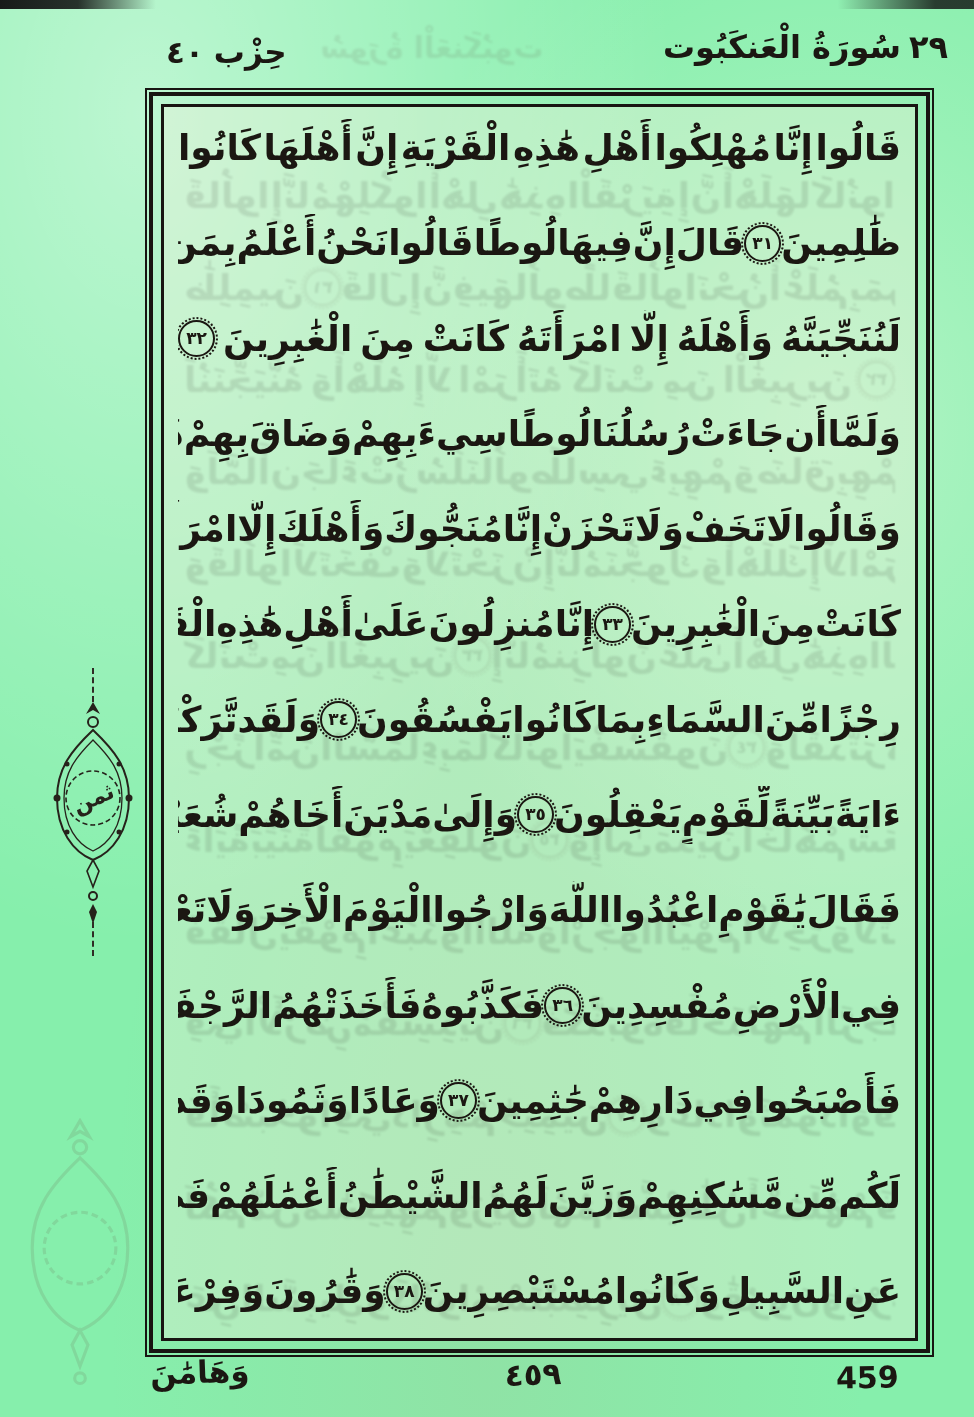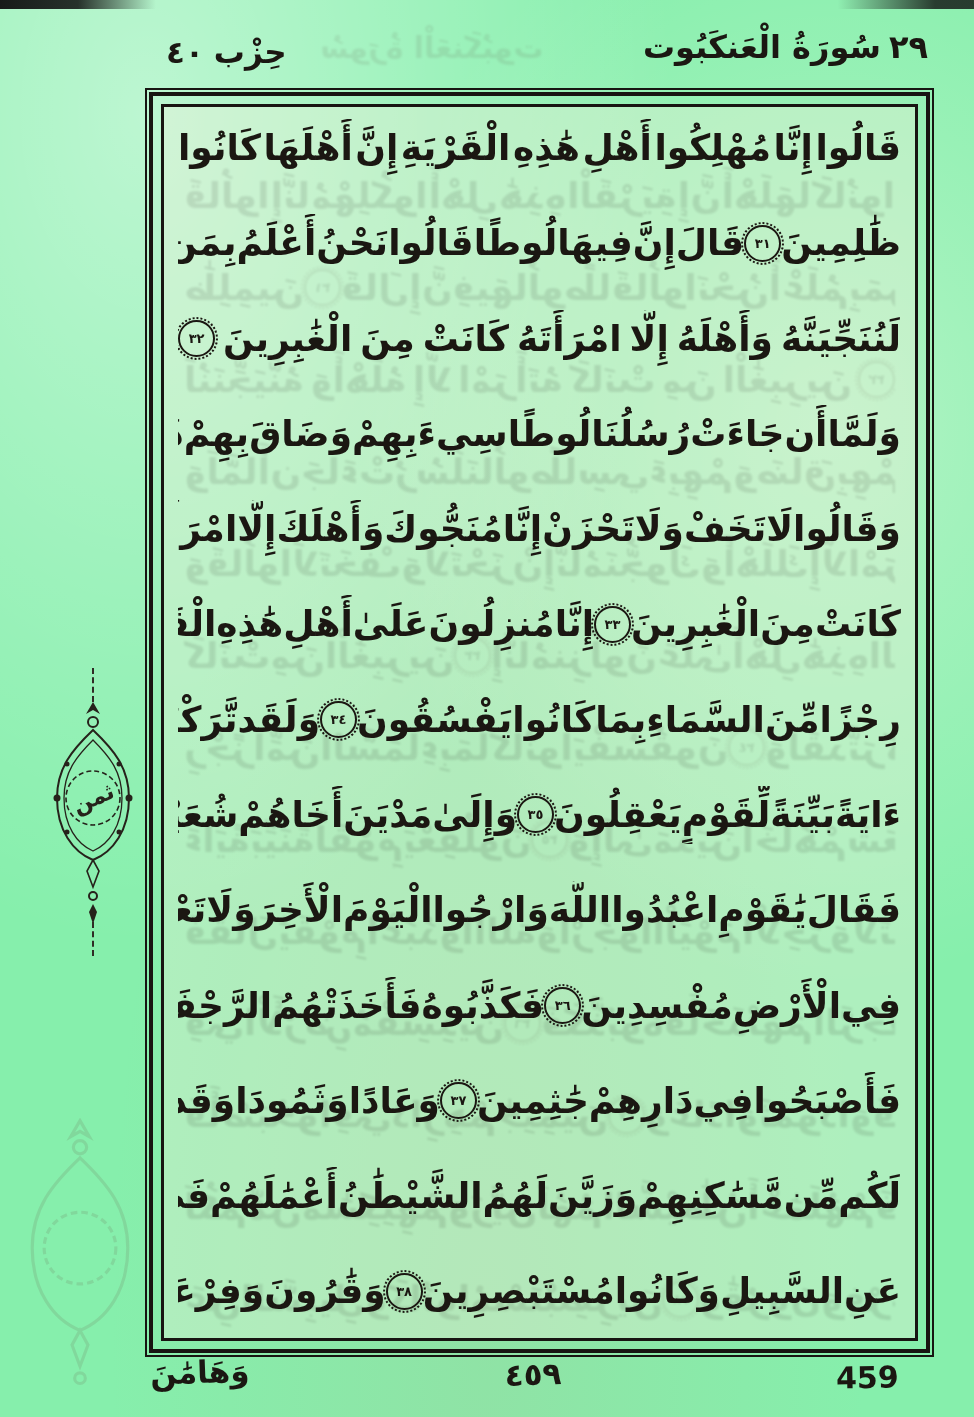--- a/index.html
+++ b/index.html
@@ -17,21 +17,21 @@
       radial-gradient(ellipse at 50% 95%, rgba(186,170,135,.18), rgba(255,255,255,0) 55%);
   }
   .scan-edge-top{
     position:absolute;top:0;left:0;width:100%;height:9px;z-index:6;
     background:linear-gradient(90deg, rgba(15,15,15,.95) 0%, rgba(15,15,15,.85) 8%, rgba(15,15,15,0) 16%, rgba(15,15,15,0) 86%, rgba(15,15,15,.8) 96%);
   }
   
   .hizb{position:absolute;top:34px;left:156px;z-index:3;
     direction:rtl;font-size:31px;font-weight:bold;letter-spacing:1px;}
   .hizb span{margin-left:10px;}
-  .surah-head{position:absolute;top:28px;right:46px;z-index:3;
+  .surah-head{position:absolute;top:28px;right:26px;z-index:3;
     direction:rtl;font-size:32px;font-weight:bold;text-align:right;}
   .surah-head span{margin-left:8px;}
   .ghost-head{position:absolute;top:30px;left:320px;width:400px;z-index:1;
     direction:rtl;font-size:30px;font-weight:bold;opacity:.12;
     filter:blur(1.2px);transform:scaleX(-1);color:#5a5243;}
   
   .frame{position:absolute;left:145px;top:88px;width:789px;height:1269px;z-index:2;box-sizing:border-box;}
   .frame-outer{border:2px solid #181512;padding:2px;width:100%;height:100%;box-sizing:border-box;}
   .frame-mid{border:4px solid #181512;padding:8px;width:100%;height:100%;box-sizing:border-box;}
   .frame-inner{border:3px solid #181512;width:100%;height:100%;box-sizing:border-box;
@@ -41,21 +41,21 @@
     display:flex;flex-direction:column;justify-content:space-between;
     padding:12px 14px 18px 14px;direction:rtl;}
   .line{display:flex;justify-content:space-between;align-items:center;
     font-size:36px;font-weight:700;white-space:nowrap;overflow:hidden;
     color:#1b1712;line-height:1.6;}
   .line .word{display:inline-block;}
   .ayah-badge{display:inline-flex;align-items:center;justify-content:center;
     width:37px;height:37px;min-width:37px;box-sizing:border-box;
     border:2px solid #1b1712;border-radius:50%;
     outline:2px dotted #1b1712;outline-offset:1px;
-    font-size:13px;font-weight:bold;line-height:1;}
+    font-size:17px;font-weight:bold;line-height:1;}
   
   .ghost-layer{position:absolute;inset:0;z-index:1;box-sizing:border-box;
     display:flex;flex-direction:column;justify-content:space-between;
     padding:60px 20px 10px 20px;direction:rtl;
     opacity:.11;filter:blur(.8px);transform:scaleX(-1);color:#56503f;}
   .ghost-layer .ayah-badge{border-color:#56503f;outline-color:#56503f;}
   
   .medallion{position:absolute;left:44px;top:700px;z-index:3;}
   .dash-top{position:absolute;left:92px;top:668px;height:34px;border-left:2px dashed #2f2b24;z-index:3;}
   .dash-bottom{position:absolute;left:92px;top:922px;height:34px;border-left:2px dashed #2f2b24;z-index:3;}

